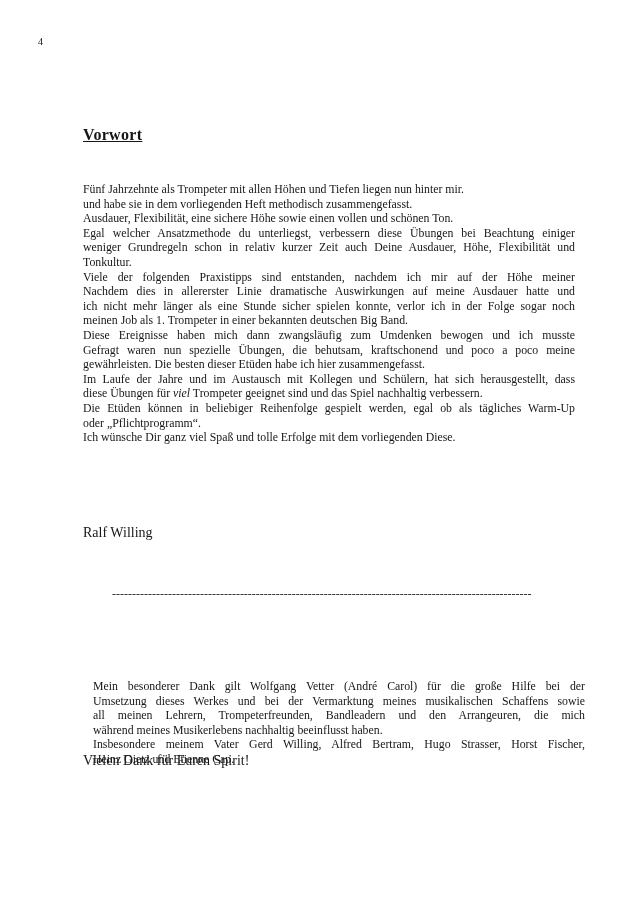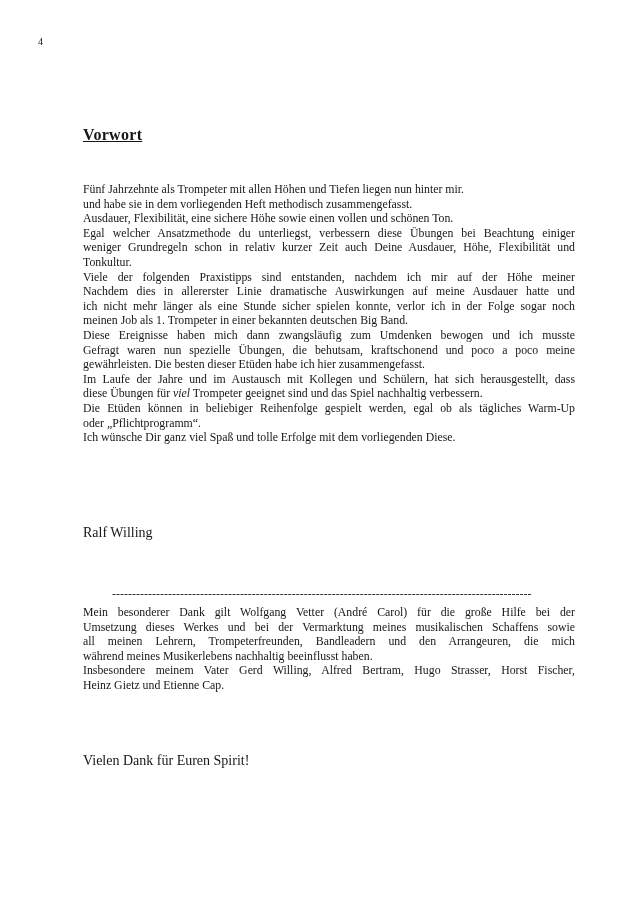--- a/index.html
+++ b/index.html
@@ -28,21 +28,21 @@
     letter-spacing: 0.3px;
   }
   .textblock {
     position: absolute;
     left: 83px;
     width: 492px;
     font-size: 11.8px;
     line-height: 14.6px;
   }
   #main-lines   { top: 182px; }
-  #thanks-lines { top: 605px; }
+  #thanks-lines { top: 679px; margin-left: 10px; }
   .line {
     text-align: justify;
     text-align-last: justify;
     height: 14.6px;
     overflow: hidden;
     white-space: normal;
   }
   .line.end {
     text-align: center;
     text-align-last: left;

